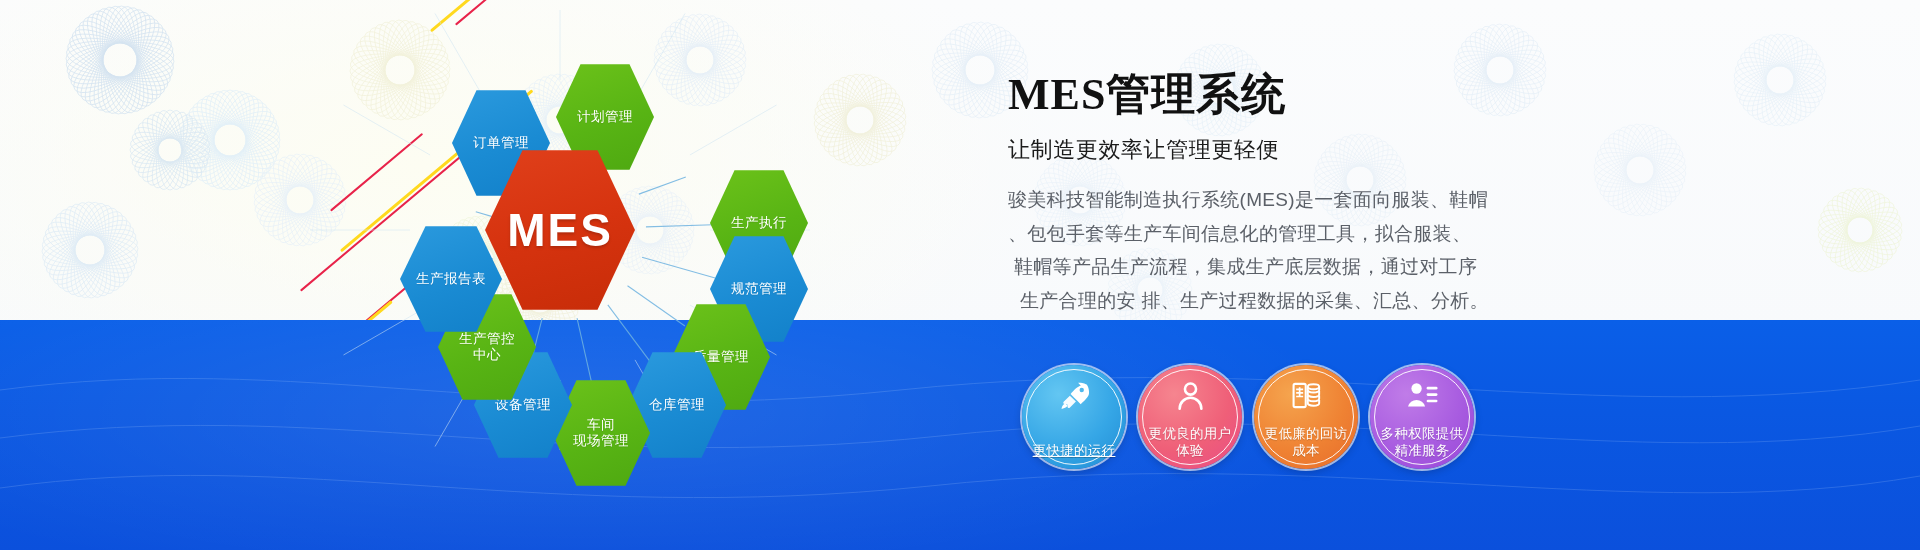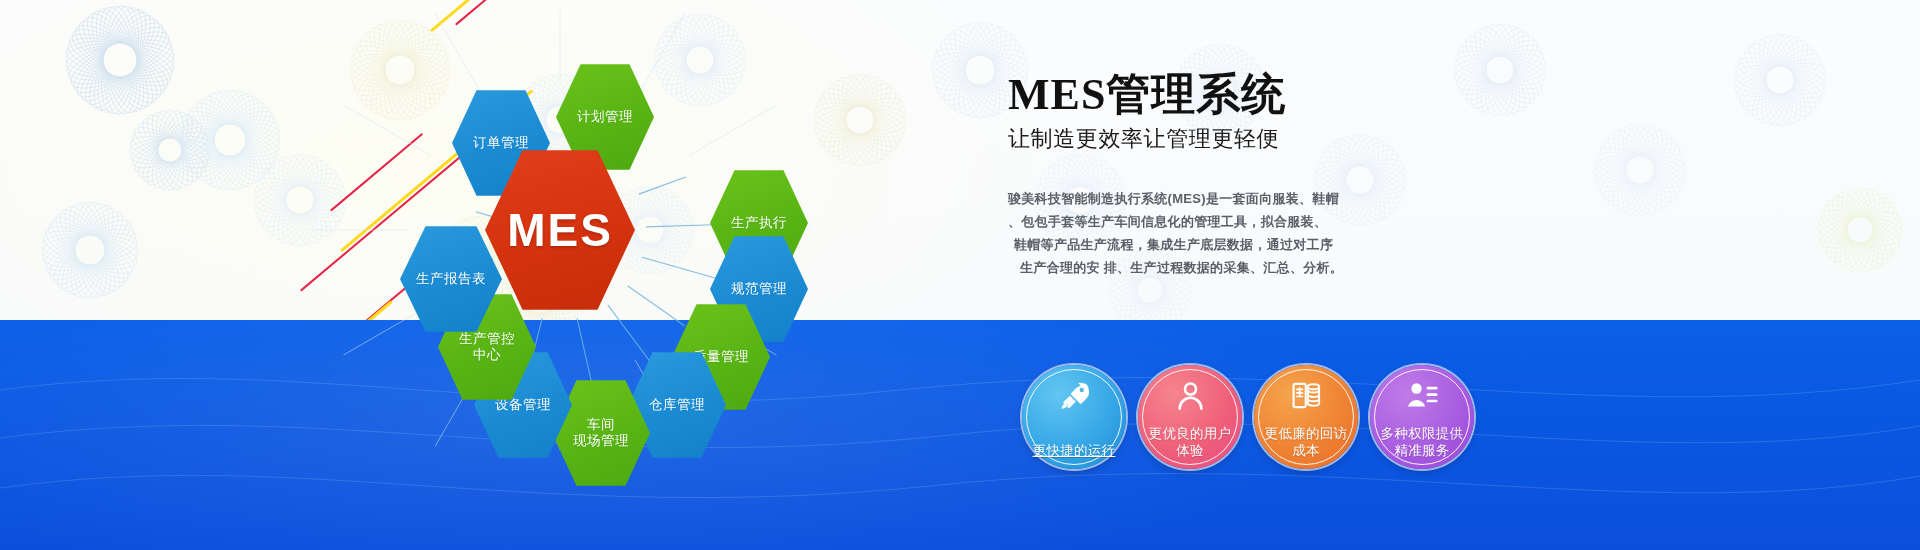--- a/index.html
+++ b/index.html
@@ -51,23 +51,23 @@
 
   
   #copy { position:absolute; left:1008px; top:52px; width:580px; }
   .ttl {
     font-family:"Liberation Serif","DejaVu Serif",serif;
     font-weight:bold; font-size:44px; color:#111; letter-spacing:1px;
     line-height:1.05;
     margin-top:20px;
   }
   .sub {
-    margin-top:6px; font-size:22px; color:#1b1b1b; letter-spacing:.6px;
-  }
-  .body { margin-top:34px; font-size:13px; color:#5b6068; line-height:1.76; letter-spacing:.3px;font-weight:bold; }
+    margin-top:17px; font-size:22px; color:#1b1b1b; letter-spacing:.6px;
+  }
+  .body { margin-top:18px; font-size:19px; color:#5b6068; line-height:1.76; letter-spacing:.3px; }
   .body div { white-space:nowrap; }
   .body div:nth-child(2){ padding-left:0px; }
   .body div:nth-child(3){ padding-left:6px; }
   .body div:nth-child(4){ padding-left:12px; }
 
   
   #badges { position:absolute; left:1022px; top:365px; display:flex; gap:12px; }
   .badge {
     position:relative; width:104px; height:104px; border-radius:50%;
     display:flex; flex-direction:column; align-items:center; justify-content:flex-end;

